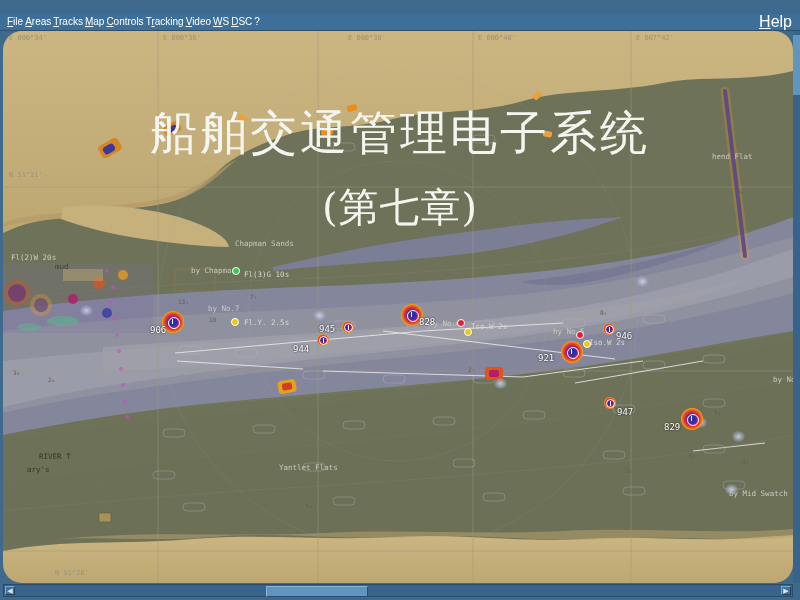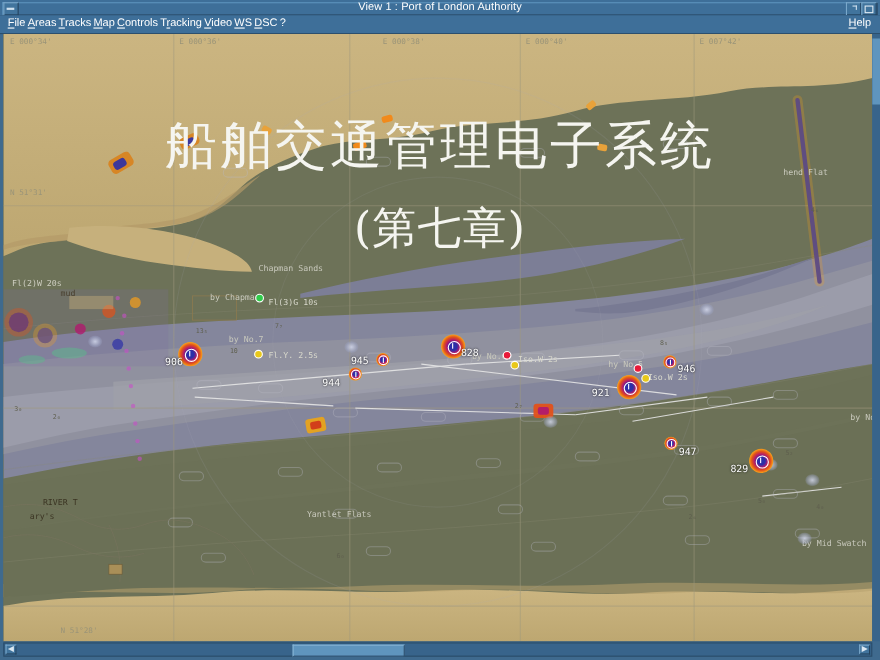--- a/index.html
+++ b/index.html
@@ -23,26 +23,26 @@
   #tb-max::after{content:"";position:absolute;left:2px;top:2px;width:6px;height:5px;border:1px solid #dfeaf3;}
   #title-text{position:absolute;left:0;right:0;top:0;height:14px;line-height:14px;text-align:center;
     color:#ffffff;font-size:10px;letter-spacing:.1px;z-index:3;}
 
   
   #menubar{position:absolute;left:0;top:14px;width:800px;height:16px;background:#3e6f99;
     border-bottom:1px solid #2c4f6d;}
   #menubar .menus{position:absolute;left:6px;top:0;height:16px;display:flex;align-items:center;}
   .menu-item{color:#ffffff;font-size:10px;line-height:16px;padding:0 1px;cursor:default;white-space:nowrap;}
   .menu-item .mn{text-decoration:underline;}
-  #help-menu{position:absolute;right:8px;top:0;line-height:16px;color:#fff;font-size:10px;}
+  #help-menu{position:absolute;right:8px;top:0;line-height:16px;color:#fff;font-size:16px;}
   #help-menu .mn{text-decoration:underline;}
 
   
   #chart{position:absolute;left:3px;top:31px;width:790px;height:552px;overflow:hidden;
-    background:#6b6f57;}
+    background:#6b6f57;border-radius:19px;}
   #chartsvg{position:absolute;left:0;top:0;}
   .grid-label{position:absolute;font-family:"DejaVu Sans Mono",monospace;font-size:7px;
     color:#9a9478;white-space:nowrap;}
   .feature-label{position:absolute;font-family:"DejaVu Sans Mono",monospace;font-size:7.5px;
     color:#c9c9bd;white-space:nowrap;}
   .buoy-label{position:absolute;font-family:"DejaVu Sans Mono",monospace;font-size:7.5px;
     color:#d8d8cc;white-space:nowrap;}
   .track-label{position:absolute;font-family:"DejaVu Sans Mono",monospace;font-size:9px;
     color:#ffffff;white-space:nowrap;text-shadow:0 0 2px #000;}
   .sounding{position:absolute;font-family:"DejaVu Sans Mono",monospace;font-size:6px;
@@ -84,27 +84,20 @@
   #hs-left{left:1px;}
   #hs-right{right:1px;}
   #vscroll{position:absolute;right:0px;top:31px;width:7px;height:552px;background:#38648b;}
   #vscroll .vthumb{position:absolute;left:0;top:4px;width:7px;height:60px;background:#5f95be;}
 </style>
 </head>
 <body>
 
 <div id="app">
 
-  <div id="titlebar">
-    <div class="tb-inner"></div>
-    <div class="tb-btn" id="tb-min"></div>
-    <div class="tb-btn" id="tb-restore"></div>
-    <div class="tb-btn" id="tb-max"></div>
-    <div id="title-text">View 1 : Port of London Authority</div>
-  </div>
 
   <div id="menubar">
     <div class="menus">
       <div class="menu-item"><span class="mn">F</span>ile</div>
       <div class="menu-item"><span class="mn">A</span>reas</div>
       <div class="menu-item"><span class="mn">T</span>racks</div>
       <div class="menu-item"><span class="mn">M</span>ap</div>
       <div class="menu-item"><span class="mn">C</span>ontrols</div>
       <div class="menu-item">T<span class="mn">r</span>acking</div>
       <div class="menu-item"><span class="mn">V</span>ideo</div>

